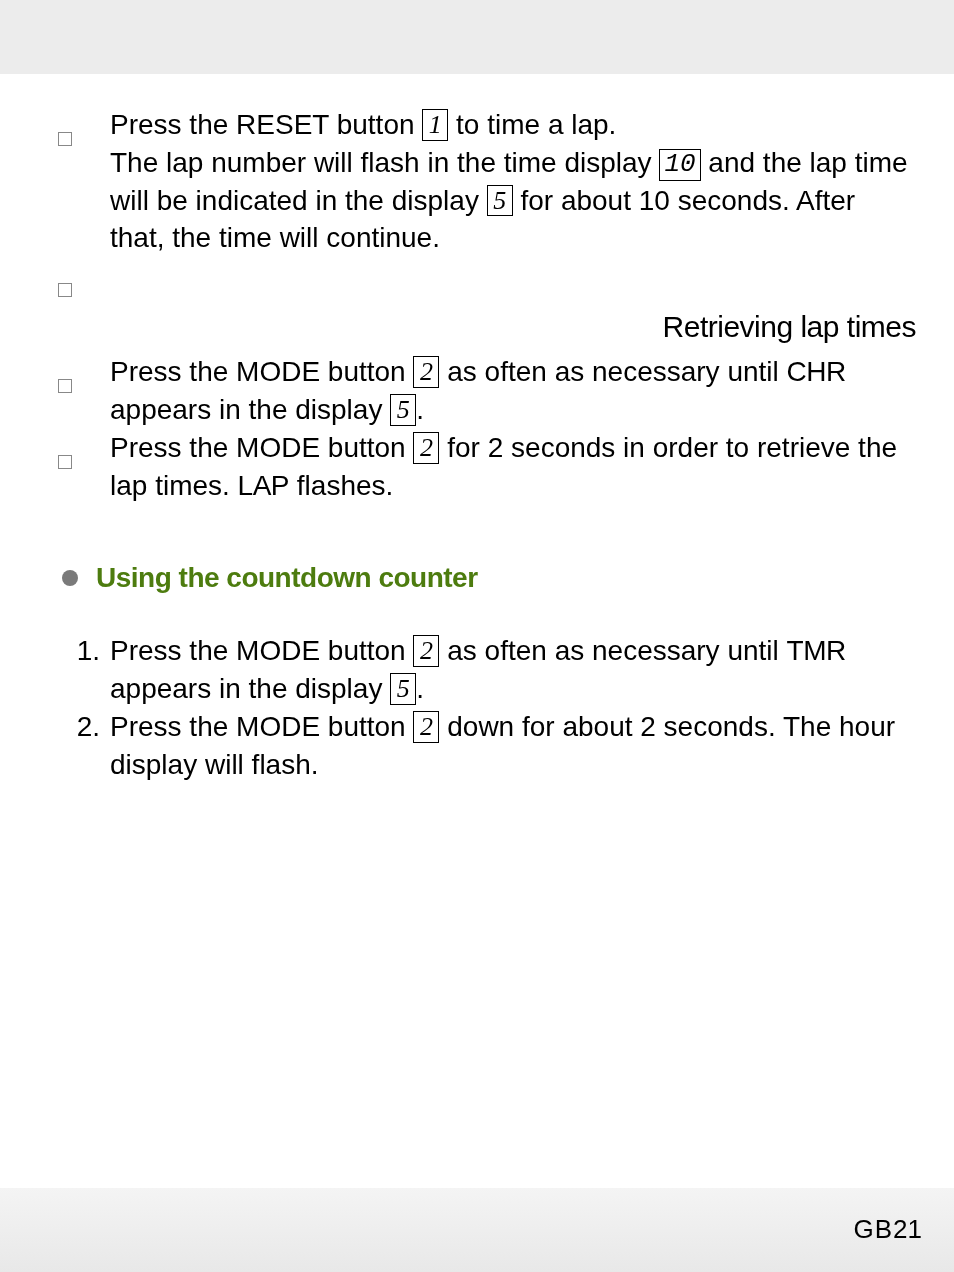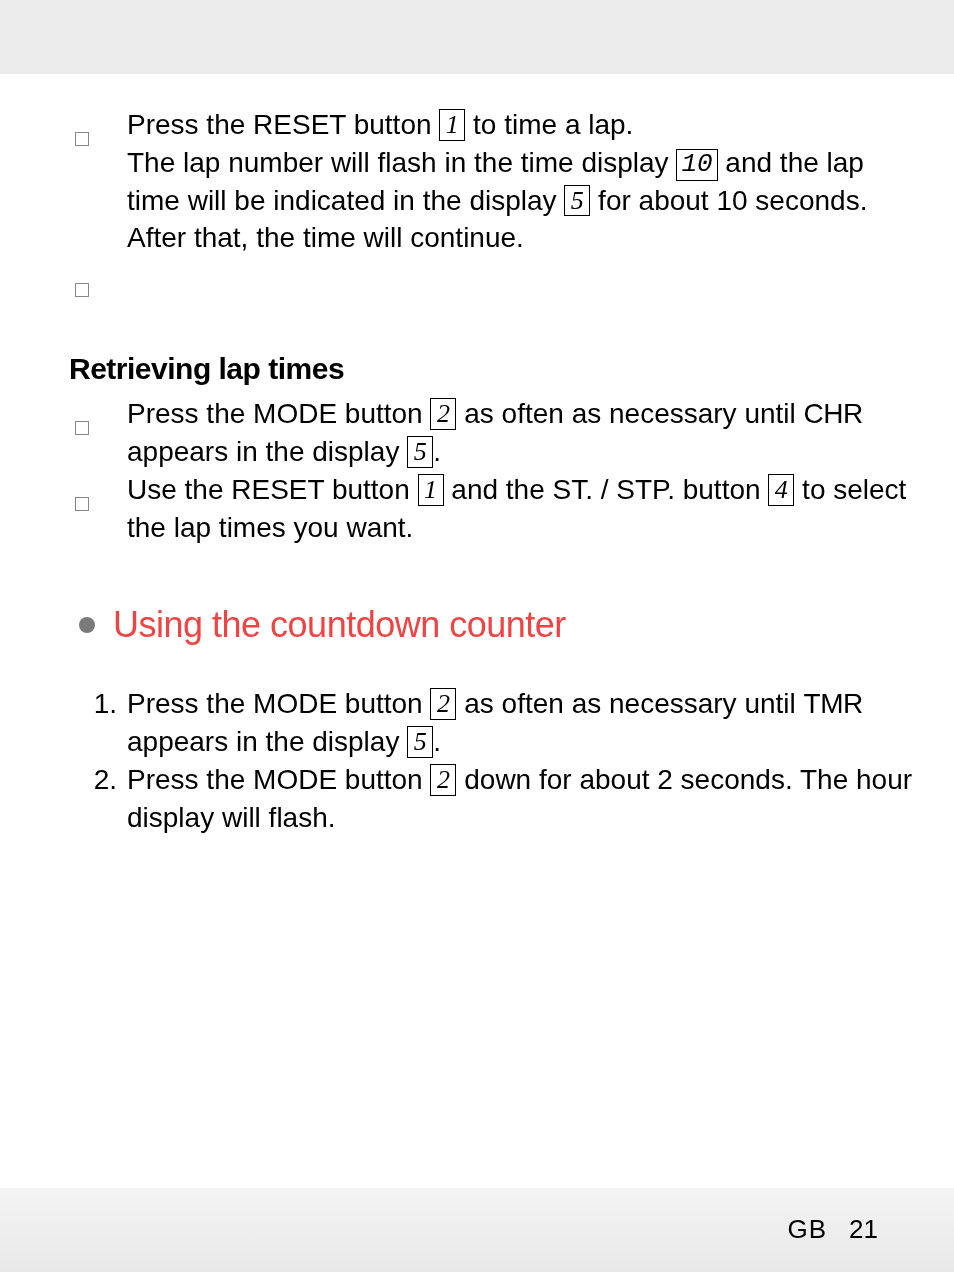--- a/index.html
+++ b/index.html
@@ -11,21 +11,21 @@
     color: #000;
     background: #fff;
     position: relative;
   }
   .top-band {
     background: #ececec;
     height: 74px;
     width: 100%;
   }
   .content {
-    padding: 32px 38px 0 69px;
+    padding: 32px 38px 0 52px;
   }
   .list-item {
     display: flex;
     align-items: flex-start;
     margin-bottom: 0;
   }
   .bullet-col {
     width: 58px;
     flex-shrink: 0;
     padding-top: 12px;
@@ -47,46 +47,46 @@
     padding: 0 4px;
     text-align: center;
     font-family: "Georgia", "Times New Roman", serif;
     font-style: italic;
     font-size: 26px;
     line-height: 1.15;
     vertical-align: 1px;
   }
   .boxed.wide { min-width: 34px; font-family: Liberation Mono, monospace; }
   .subheading {
-    font-weight: 700;
+    font-weight: 400;
     font-size: 30px;
-    margin-top: 42px;
     margin-bottom: 6px;
     letter-spacing: -0.5px;
+    text-align: right;
   }
   .bold-inline { font-weight: 400; letter-spacing: -0.5px; }
   .section-heading {
     margin-top: 54px;
     margin-bottom: 36px;
     display: flex;
     align-items: center;
     gap: 18px;
   }
   .dot-bullet {
     width: 16px;
     height: 16px;
     border-radius: 50%;
     background: #7a7a7a;
     flex-shrink: 0;
     margin-left: 10px;
   }
   .section-title {
-    font-size: 36px;
-    font-weight: 400;
-    color: #ef4444;
+    font-size: 28px;
+    font-weight: 700;
+    color: #4d7c0f;
     letter-spacing: -0.5px;
   }
   .numbered {
     display: flex;
     align-items: flex-start;
   }
   .num-col {
     width: 58px;
     flex-shrink: 0;
     text-align: right;
@@ -96,22 +96,21 @@
   .footer {
     position: absolute;
     bottom: 0;
     left: 0;
     right: 0;
     height: 84px;
     background: linear-gradient(to bottom, #f4f4f4, #e8e8e8);
     display: flex;
     justify-content: flex-end;
     align-items: center;
-    padding-right: 76px;
-    gap: 22px;
+    padding-right: 32px;
     font-size: 26px;
   }
   .footer .gb { letter-spacing: 1px; }
 </style>
 </head>
 <body>
 
 <div class="top-band"></div>
 
 <div class="content">
@@ -128,21 +127,21 @@
 
   <div class="subheading">Retrieving lap times</div>
 
   <div id="retrieve-list">
       <div class="list-item">
         <div class="bullet-col"><span class="square-bullet"></span></div>
         <div class="item-text">Press the MODE button <span class="boxed">2</span> as often as necessary until <span class="bold-inline">CHR</span> appears in the display <span class="boxed">5</span>.</div>
       </div>
       <div class="list-item">
         <div class="bullet-col"><span class="square-bullet"></span></div>
-        <div class="item-text">Use the RESET button <span class="boxed">1</span> and the ST. / STP. button <span class="boxed">4</span> to select the lap times you want.</div>
+        <div class="item-text">Press the MODE button <span class="boxed">2</span> for 2 seconds in order to retrieve the lap times. <span class="bold-inline">LAP</span> flashes.</div>
       </div>
     </div>
 
   <div class="section-heading">
     <span class="dot-bullet"></span>
     <span class="section-title">Using the countdown counter</span>
   </div>
 
   <div id="numbered-list">
       <div class="numbered">

